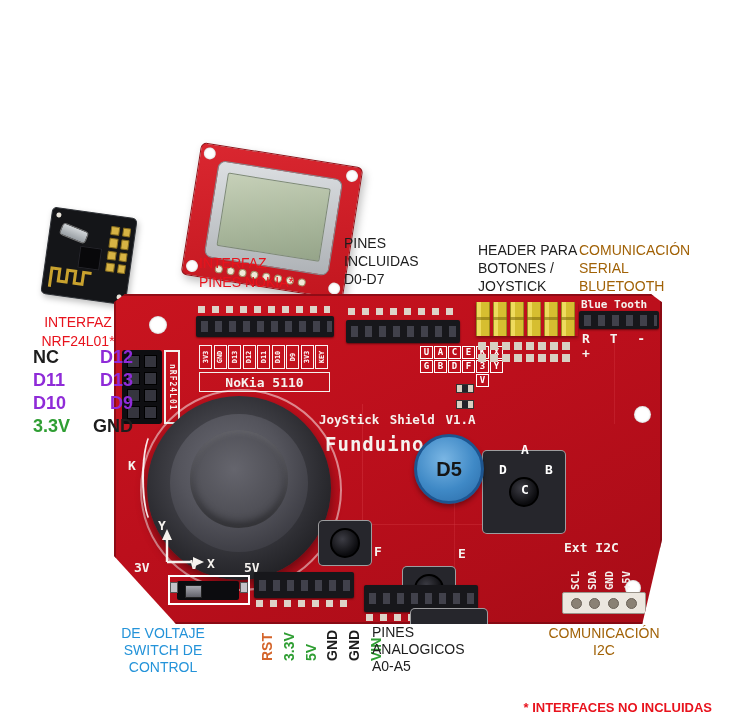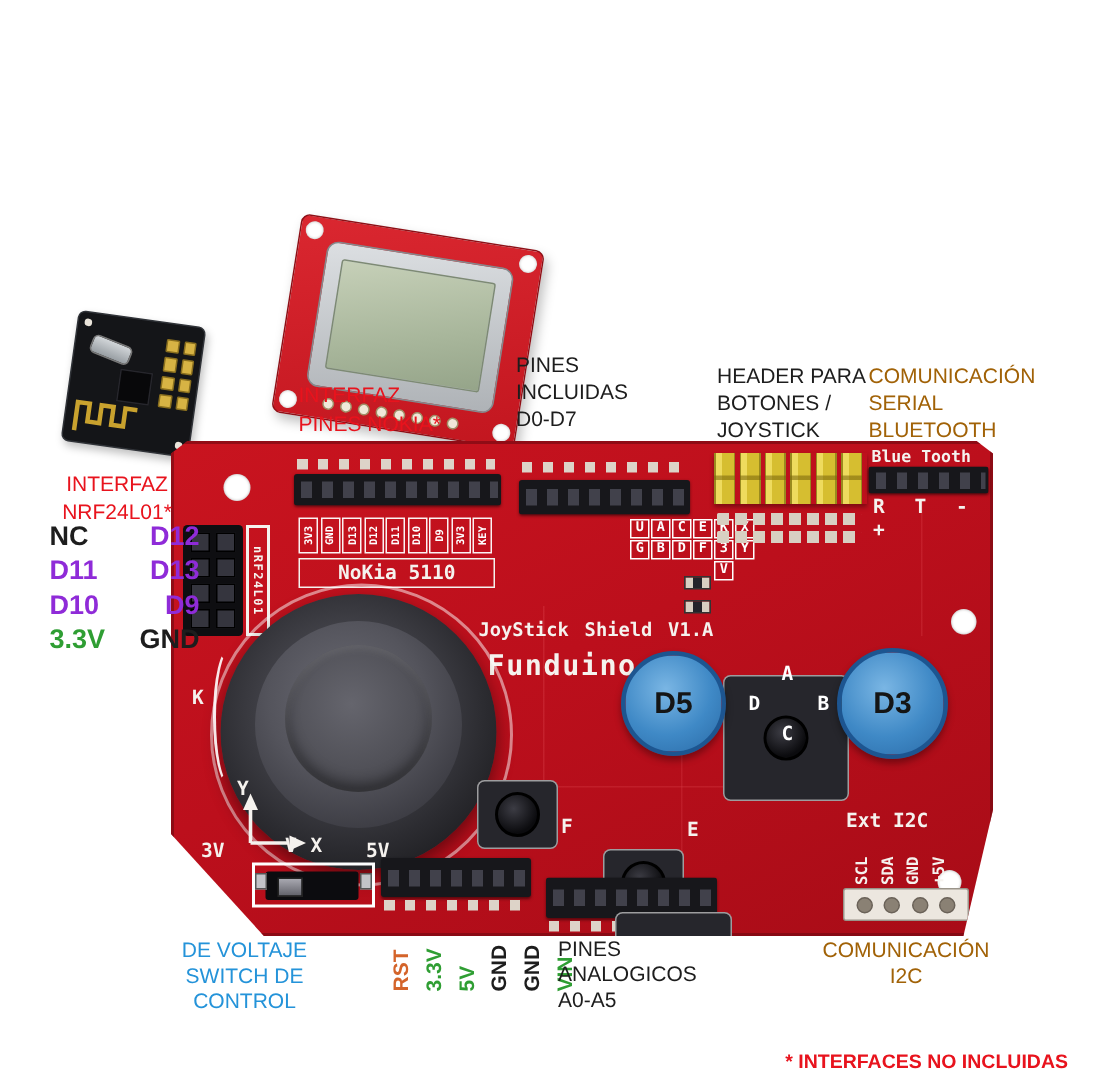--- a/index.html
+++ b/index.html
@@ -275,21 +275,20 @@
     <div class="abs hdr" style="left:140px;top:278px;width:100px;height:26px"></div>
     <div class="abs pads" style="left:142px;top:306px;width:96px;height:7px"></div>
     <div class="abs hdr" style="left:250px;top:291px;width:114px;height:27px"></div>
     <div class="abs pads" style="left:252px;top:320px;width:108px;height:7px"></div>
 
     <div class="abs tact" style="left:368px;top:64px;width:84px;height:84px"></div>
     <div class="abs tact" style="left:296px;top:138px;width:78px;height:78px"></div>
     <div class="abs tact" style="left:442px;top:136px;width:80px;height:80px"></div>
 
     <div class="abs cap blue" style="left:300px;top:140px;width:70px;height:70px">D5</div>
-    <div class="abs cap blue" style="left:444px;top:138px;width:74px;height:74px">D3</div>
 
     <div class="abs dirletter" style="left:404px;top:148px">A</div>
     <div class="abs dirletter" style="left:382px;top:168px">D</div>
     <div class="abs dirletter" style="left:428px;top:168px">B</div>
     <div class="abs dirletter" style="left:404px;top:188px">C</div>
 
     <div class="abs silk" style="left:450px;top:246px;font-weight:bold;font-size:13px">Ext I2C</div>
     <span class="abs silkrot" style="left:455px;top:296px">SCL</span>
     <span class="abs silkrot" style="left:472px;top:296px">SDA</span>
     <span class="abs silkrot" style="left:489px;top:296px">GND</span>

